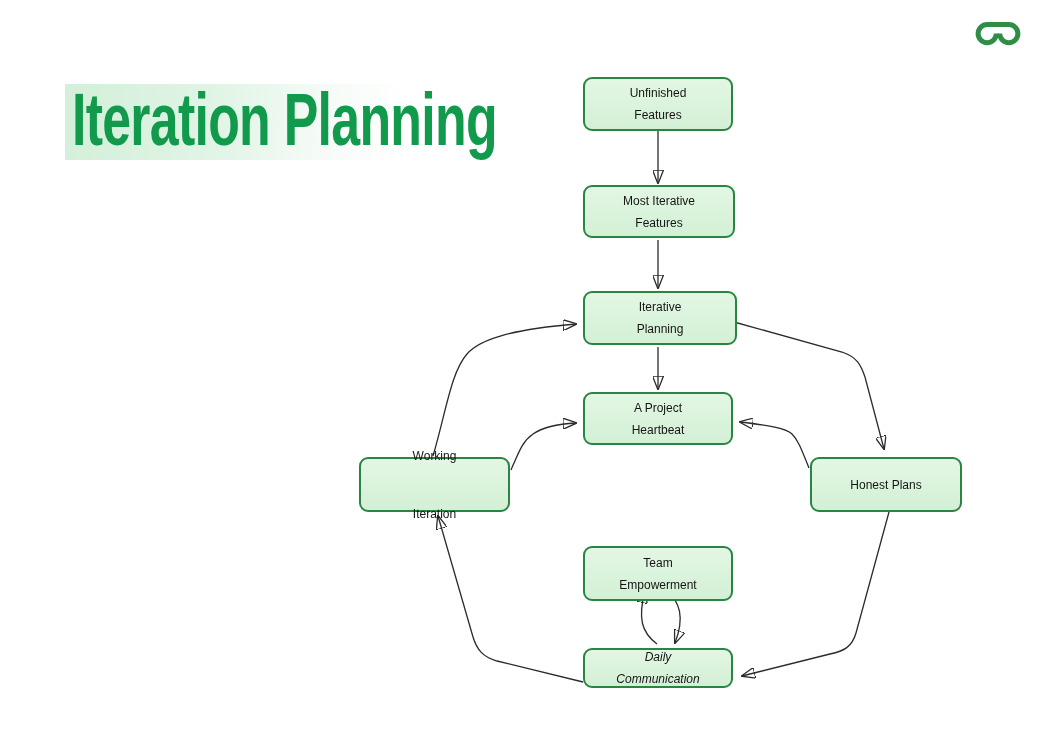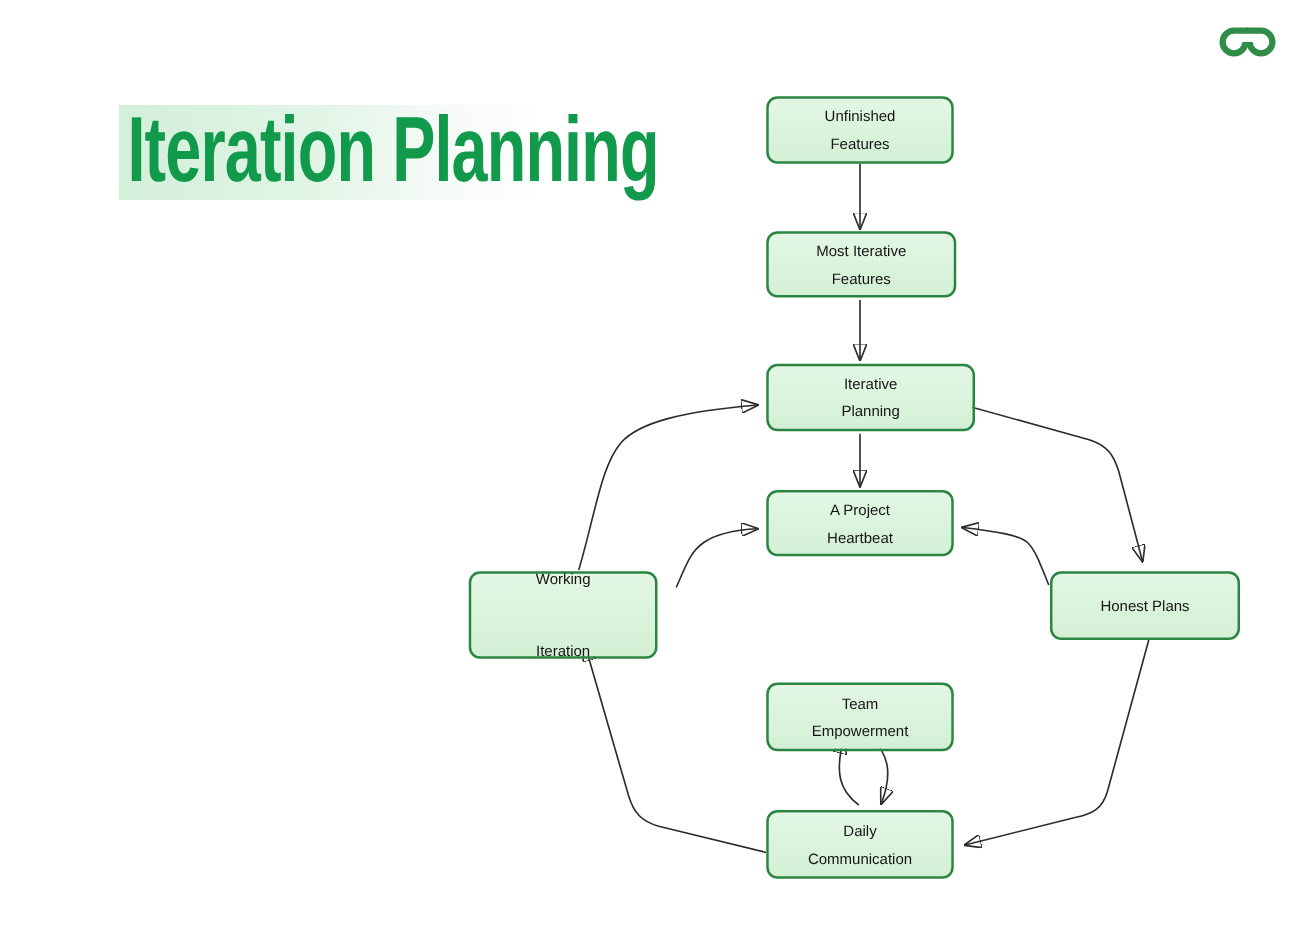--- a/index.html
+++ b/index.html
@@ -3,21 +3,21 @@
 <meta charset="utf-8">
 <style>
   * { margin: 0; padding: 0; box-sizing: border-box; }
   html, body { background: #ffffff; }
   body {
     width: 1042px; height: 745px;
     position: relative;
     overflow: hidden;
     font-family: "Liberation Sans", sans-serif;
   }
-  .stage { position: absolute; inset: 0; margin-left: 30px; }
+  .stage { position: absolute; inset: 0; }
 
   
   .title-wrap {
     position: absolute;
     left: 65px; top: 80px;
     height: 82px;
     width: 460px;
   }
   .title-highlight {
     position: absolute;
@@ -103,43 +103,43 @@
   <div class="node" style="left:583px; top:77px;  width:150px; height:54px;">
     <div>Unfinished</div>
     <div>Features</div>
   </div>
 
   <div class="node" style="left:583px; top:185px; width:152px; height:53px;">
     <div>Most Iterative</div>
     <div>Features</div>
   </div>
 
-  <div class="node" style="left:583px; top:291px; width:167px; height:54px;">
+  <div class="node" style="left:583px; top:291px; width:154px; height:54px;">
     <div>Iterative</div>
     <div>Planning</div>
   </div>
 
   <div class="node" style="left:583px; top:392px; width:150px; height:53px;">
     <div>A Project</div>
     <div>Heartbeat</div>
   </div>
 
-  <div class="node" style="left:345px; top:457px; width:151px; height:70px;gap:36px;">
+  <div class="node" style="left:359px; top:457px; width:151px; height:55px;gap:36px;">
     <div>Working</div>
     <div>Iteration</div>
   </div>
 
   <div class="node" style="left:810px; top:457px; width:152px; height:55px;">
     <div>Honest Plans</div>
     <div></div>
   </div>
 
   <div class="node" style="left:583px; top:546px; width:150px; height:55px;">
     <div>Team</div>
     <div>Empowerment</div>
   </div>
 
-  <div class="node" style="left:583px; top:648px; width:150px; height:55px;">
+  <div class="node" style="left:583px; top:648px; width:150px; height:40px;font-style:italic;">
     <div>Daily</div>
     <div>Communication</div>
   </div>
 
 </div>
 
 </body></html>

